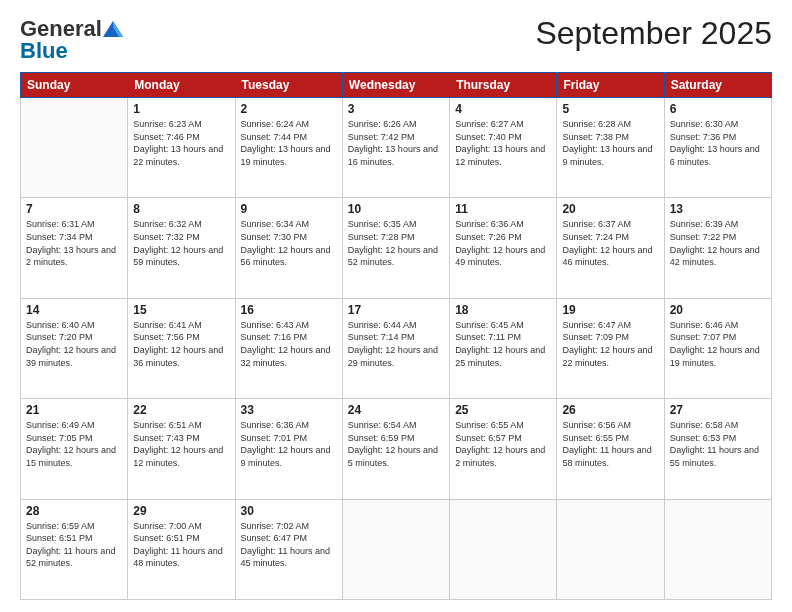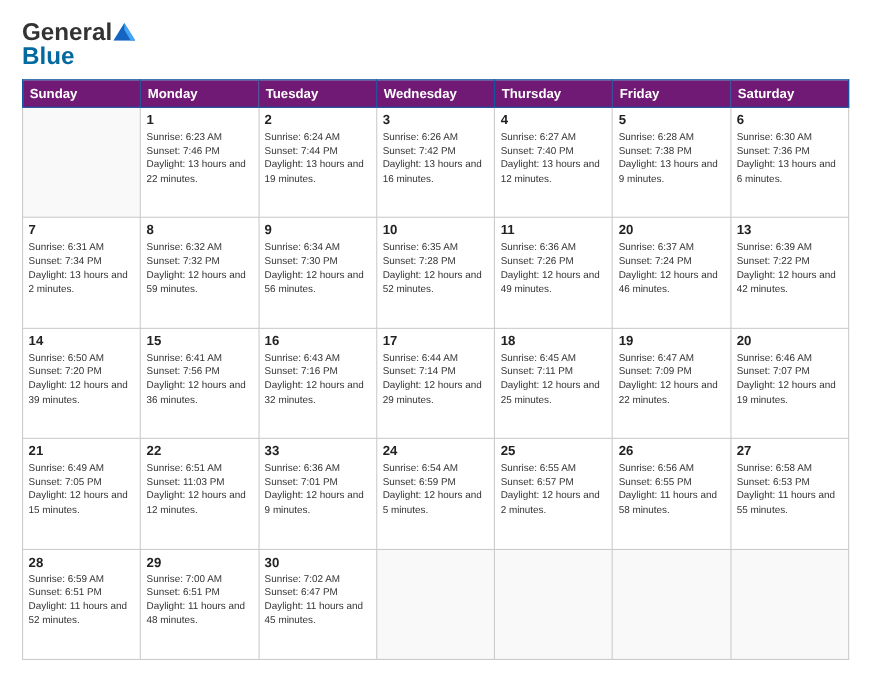--- a/index.html
+++ b/index.html
@@ -43,21 +43,21 @@
       color: #444;
     }
     .calendar {
       flex: 1;
       border: 1px solid #ccc;
       border-collapse: collapse;
       width: 100%;
       table-layout: fixed;
     }
     .calendar th {
-      background: #701a75;
+      background: #b91c1c;
       color: #fff;
       font-size: 12px;
       font-weight: bold;
       padding: 5px 6px;
       text-align: left;
       border: 1px solid #1255a0;
     }
     .calendar td {
       vertical-align: top;
       border: 1px solid #ccc;
@@ -94,20 +94,21 @@
       <div style="display:flex;align-items:center;">
         <span style="font-size:22px;font-weight:bold;color:#333;">General</span>
         <svg width="20" height="16" viewBox="0 0 20 16" style="margin: 0 1px;">
           <polygon points="0,16 10,0 20,16" fill="#1565c0"></polygon>
           <polygon points="10,6 16,16 20,16 10,0" fill="#42a5f5"></polygon>
         </svg>
       </div>
       <span style="font-size:22px;font-weight:bold;color:#0369a1;margin-top:-4px;">Blue</span>
     </div>
     <div class="title-block">
+      <h1>September 2025</h1>
     </div>
   </div>
 
   <table class="calendar">
     <thead>
       <tr>
         <th>Sunday</th>
         <th>Monday</th>
         <th>Tuesday</th>
         <th>Wednesday</th>
@@ -223,21 +224,21 @@
               <div>Sunrise: 6:39 AM</div>
               <div>Sunset: 7:22 PM</div>
               <div>Daylight: 12 hours and 42 minutes.</div>
             </div>
           </td>
         </tr>
         <tr>
           <td>
             <span class="day-num">14</span>
             <div class="day-info">
-              <div>Sunrise: 6:50 AM</div>
+              <div>Sunrise: 6:40 AM</div>
               <div>Sunset: 7:20 PM</div>
               <div>Daylight: 12 hours and 39 minutes.</div>
             </div>
           </td>
           <td>
             <span class="day-num">15</span>
             <div class="day-info">
               <div>Sunrise: 6:41 AM</div>
               <div>Sunset: 7:56 PM</div>
               <div>Daylight: 12 hours and 36 minutes.</div>
@@ -290,21 +291,21 @@
             <div class="day-info">
               <div>Sunrise: 6:49 AM</div>
               <div>Sunset: 7:05 PM</div>
               <div>Daylight: 12 hours and 15 minutes.</div>
             </div>
           </td>
           <td>
             <span class="day-num">22</span>
             <div class="day-info">
               <div>Sunrise: 6:51 AM</div>
-              <div>Sunset: 11:03 PM</div>
+              <div>Sunset: 7:43 PM</div>
               <div>Daylight: 12 hours and 12 minutes.</div>
             </div>
           </td>
           <td>
             <span class="day-num">33</span>
             <div class="day-info">
               <div>Sunrise: 6:36 AM</div>
               <div>Sunset: 7:01 PM</div>
               <div>Daylight: 12 hours and 9 minutes.</div>
             </div>

